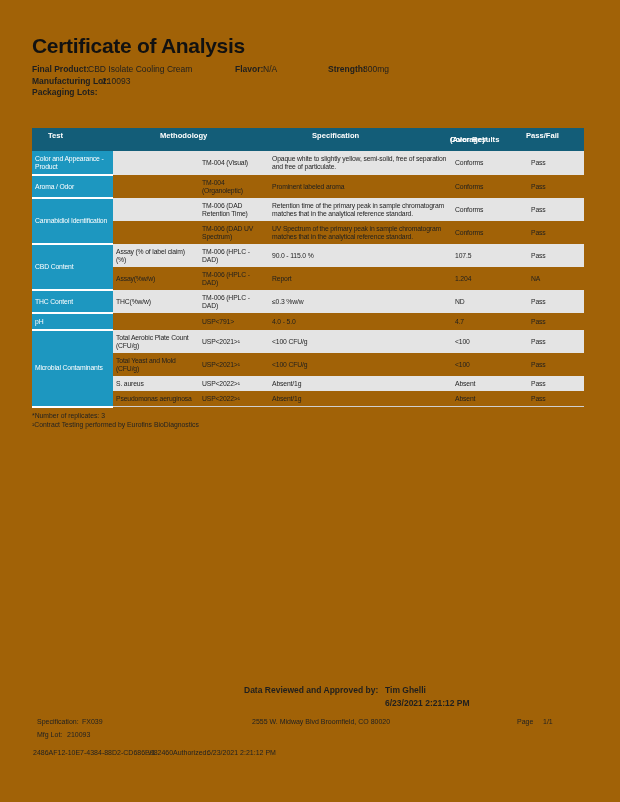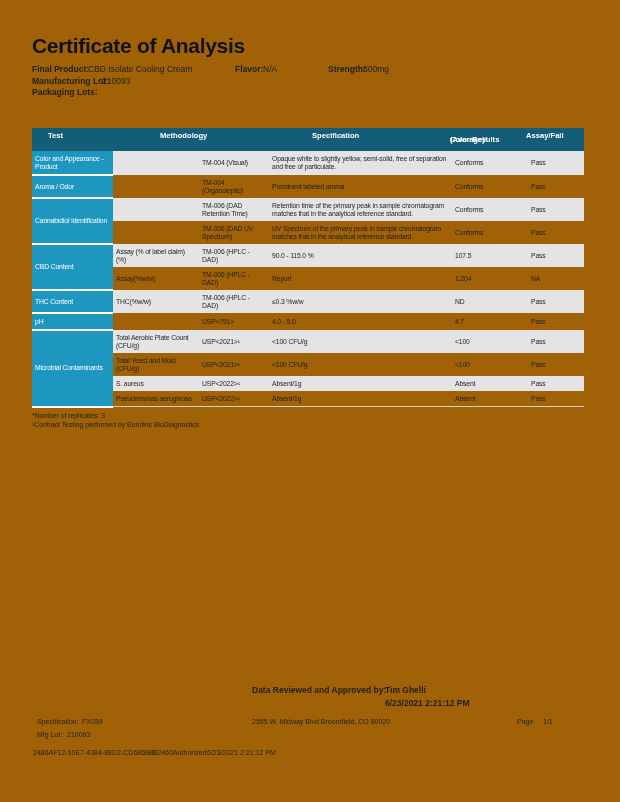--- a/index.html
+++ b/index.html
@@ -35,21 +35,21 @@
   }
   td.testcell {
     background:#1d97c0; color:#ffffff; border-bottom:2px solid #ffffff;
     padding-left:4px; vertical-align:middle;
   }
   tr.stripe td { background:#e4e4e4; }
   tr.stripe td.testcell { background:#1d97c0; }
   .footnotes { margin-top:3px; font-size:6.8px; line-height:9px; color:#222; }
   
   .approval { position:absolute; top:685px; left:0; width:620px; font-size:8.5px; }
-  .approval .lbl { position:absolute; left:244px; top:0; font-weight:bold;margin-left:8px; }
+  .approval .lbl { position:absolute; left:244px; top:0; font-weight:bold; }
   .approval .name { position:absolute; left:385px; top:0; font-weight:bold; }
   .approval .dt { position:absolute; left:385px; top:13px; font-weight:bold; }
   
   .footer { position:absolute; top:0; left:0; width:620px; font-size:7px; color:#222; }
   .footer span { position:absolute; white-space:nowrap; }
   .f-spec-l { left:37px; top:718px; }
   .f-spec-v { left:82px; top:718px; }
   .f-lot-l  { left:37px; top:731px; }
   .f-lot-v  { left:67px; top:731px; }
   .f-addr   { left:252px; top:718px; }
@@ -85,21 +85,21 @@
       <span class="val" style="left:62px"></span>
     </div>
   </div>
 
   <div class="table-wrap">
     <div class="thead">
       <span style="left:16px">Test</span>
       <span style="left:128px">Methodology</span>
       <span style="left:280px">Specification</span>
       <span style="left:418px" class="th-results"><span>Color Results</span><br><span>(Average)*</span></span>
-      <span style="left:494px">Assay/Fail</span>
+      <span style="left:494px">Pass/Fail</span>
     </div>
 
     <table class="coa">
       <colgroup>
         <col style="width:81px">
           <col style="width:86px">
           <col style="width:70px">
         <col style="width:183px">
           <col style="width:76px">
           <col style="width:56px">

